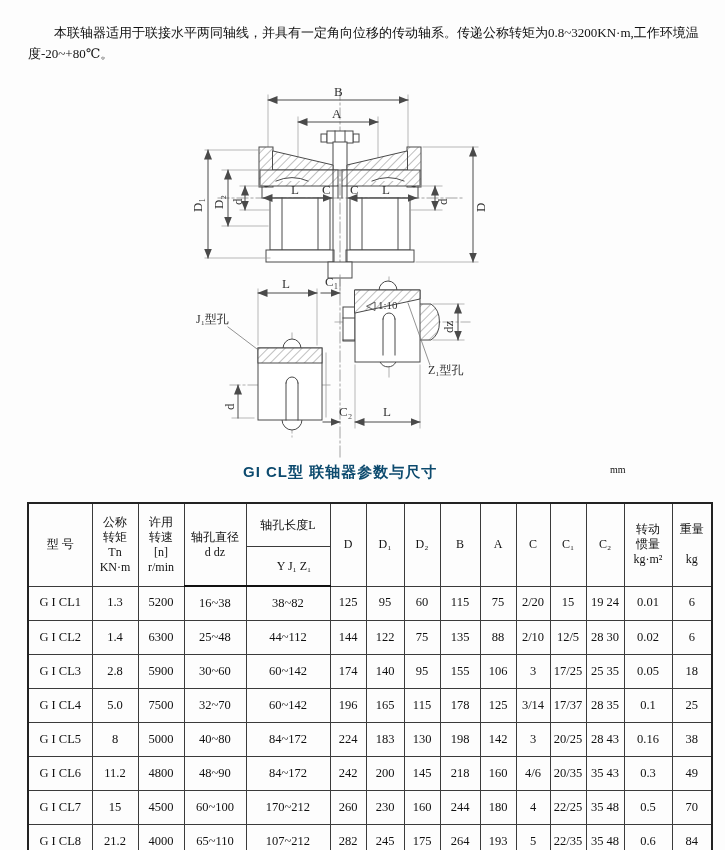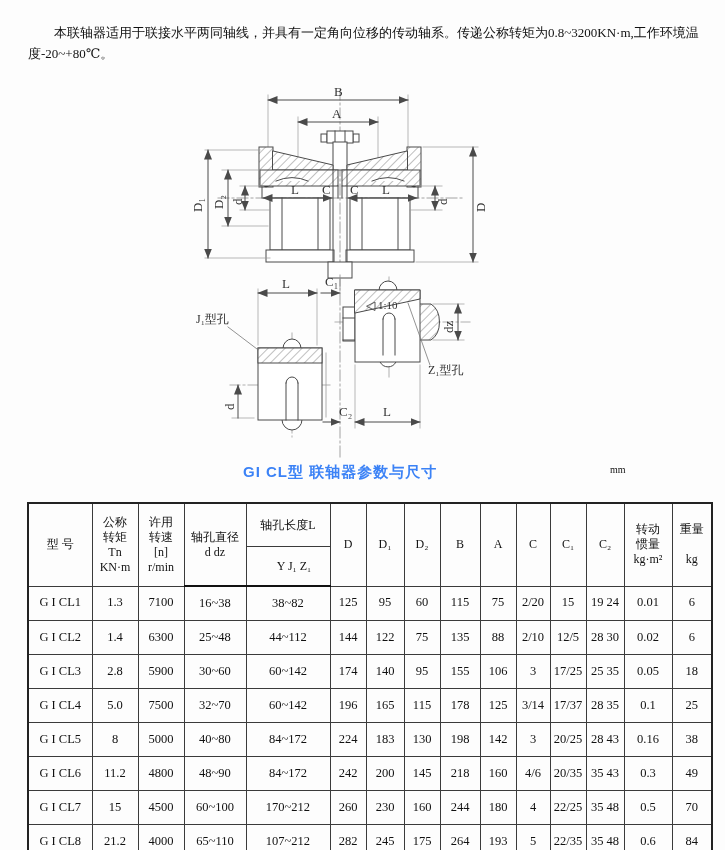--- a/index.html
+++ b/index.html
@@ -9,21 +9,21 @@
     -webkit-font-smoothing:antialiased;
   }
   .intro{
     position:absolute;left:28px;top:10px;width:672px;
     font-size:13px;line-height:1.6;text-indent:2em;color:#111;
   }
   .titlebar{position:absolute;left:0;top:463px;width:725px;height:22px;}
   .table-title{
     position:absolute;left:243px;top:0;
     font-family:"Liberation Sans","DejaVu Sans",sans-serif;
-    font-weight:bold;font-size:15px;color:#3b82f6;letter-spacing:1px;
+    font-weight:bold;font-size:15px;color:#0c4a6e;letter-spacing:1px;
   }
   .unit-label{position:absolute;left:610px;top:1px;font-size:10px;color:#111;}
   .drawing{position:absolute;left:30px;top:85px;}
   svg text{font-family:"Liberation Serif","DejaVu Serif",serif;fill:#333;}
   .dimtxt{font-size:13px;}
   .dimtxt-sm{font-size:11px;}
   .cntxt{font-size:12px;}
   .params{
     position:absolute;left:27px;top:502px;width:676px;
     border-collapse:collapse;table-layout:fixed;
@@ -263,21 +263,21 @@
 kg</th>
     </tr>
     <tr class="h2">
       <th class="thickline">Y  J₁ Z₁</th>
     </tr>
   </thead>
   <tbody>
       <tr>
         <td>G I CL1</td>
         <td>1.3</td>
-        <td>7100</td>
+        <td>5200</td>
         <td>16~38</td>
         <td>38~82</td>
         <td>125</td>
         <td>95</td>
         <td>60</td>
         <td>115</td>
         <td>75</td>
         <td>2/20</td>
         <td>15</td>
         <td>19 24</td>

